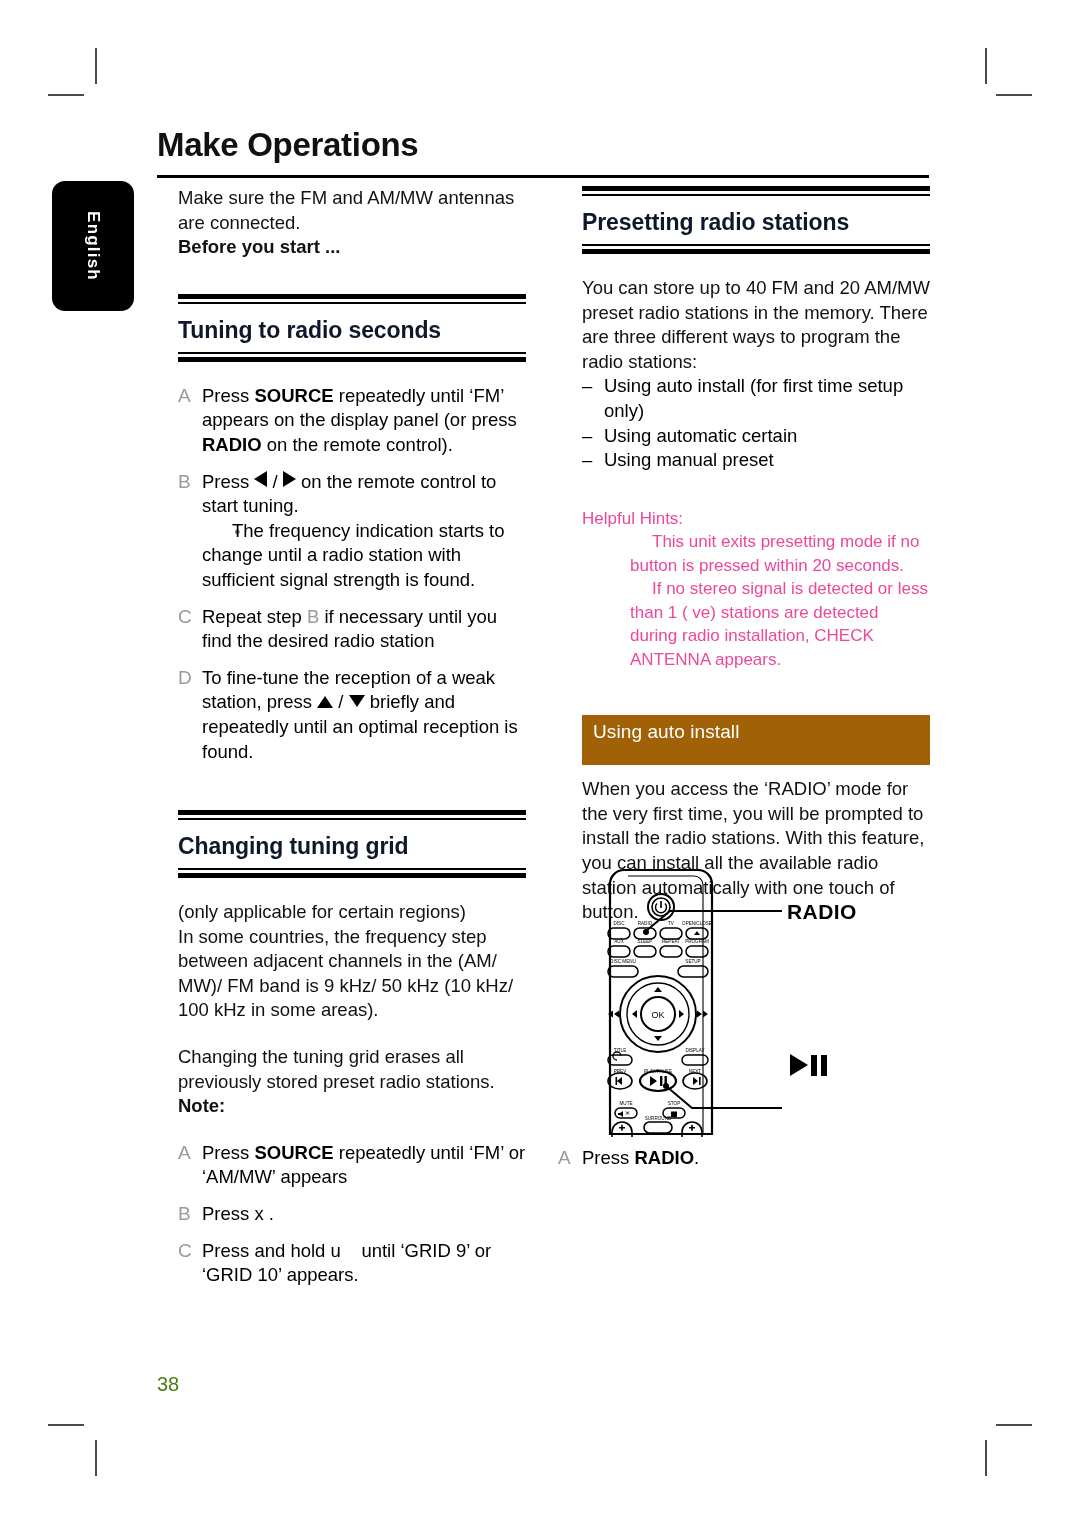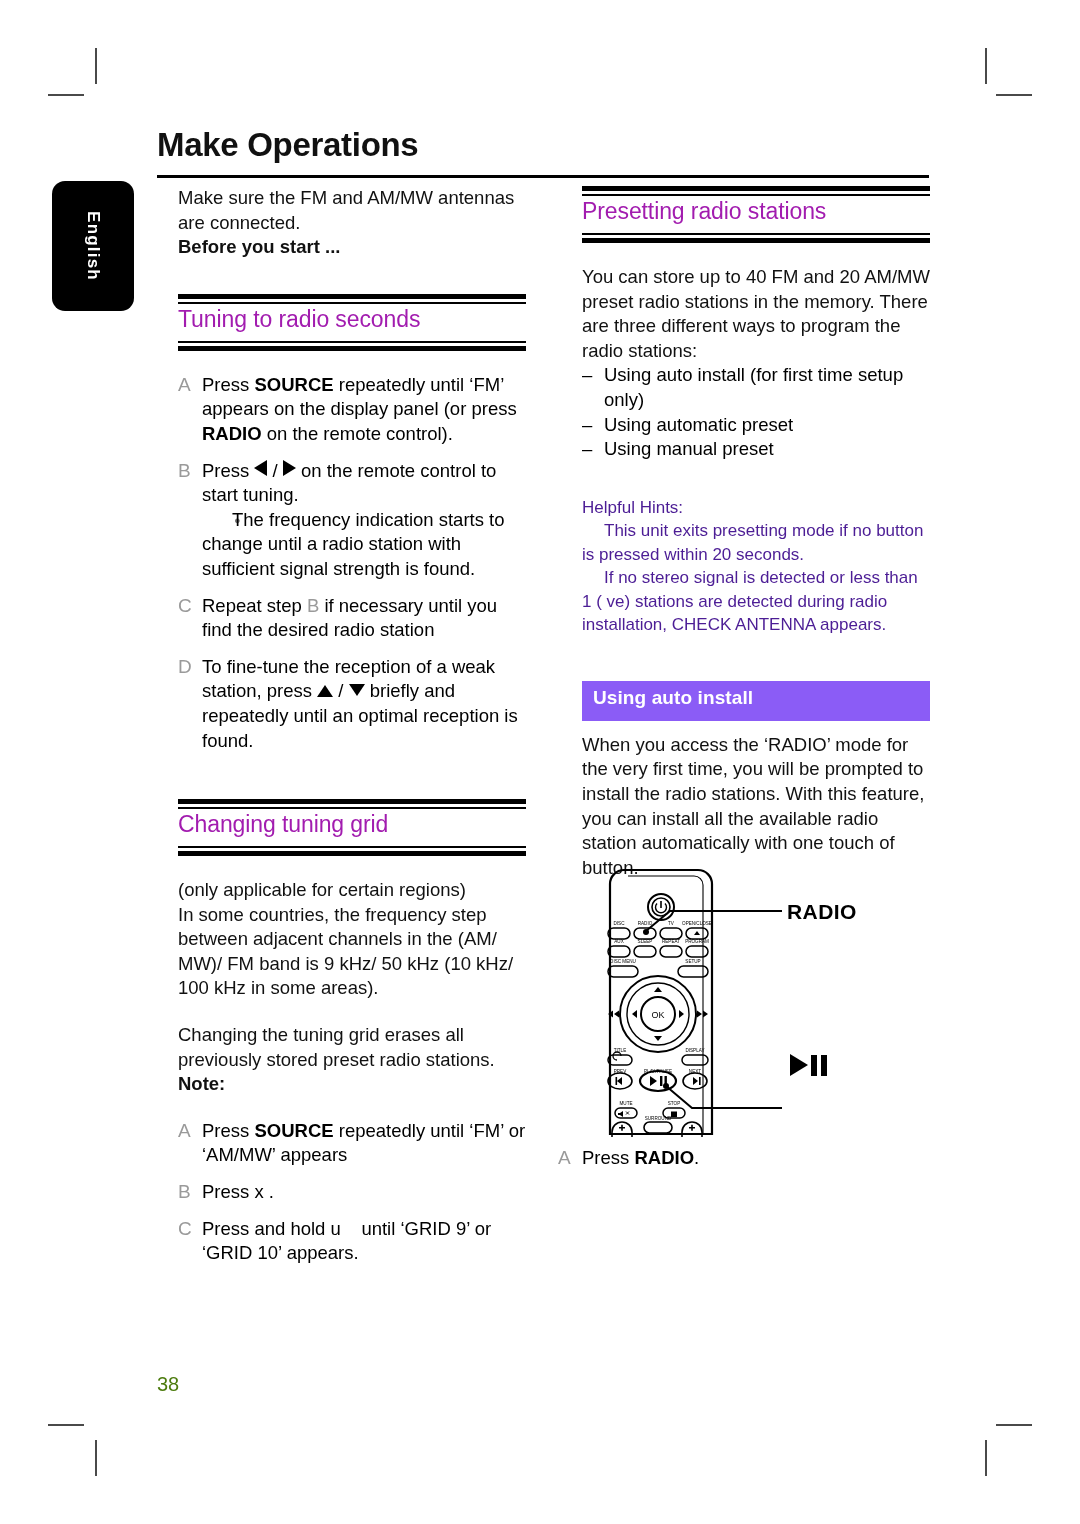--- a/index.html
+++ b/index.html
@@ -85,25 +85,25 @@
   .rule-top, .rule-bot {
     width: 100%;
     display: block;
   }
   .rule-thick { height: 5px; background: #000; }
   .rule-thin  { height: 2px; background: #000; }
   .rule-gap   { height: 3px; background: transparent; }
 
   .sec-head h2 {
     margin: 0;
-    padding: 2px 0 8px 0;
+    padding: 13px 0 8px 0;
     font-size: 23px;
-    font-weight: normal;
+    font-weight: bold;
     letter-spacing: -0.1px;
-    color: #a21caf;
+    color: #0f172a;
   }
 
   
   .body-text {
     font-size: 18.5px;
     line-height: 24.6px;
     color: #111;
   }
   .p { margin: 0 0 0 0; }
   .gap-s { height: 12px; }
@@ -155,31 +155,31 @@
     line-height: 24.6px;
   }
   .dash-item .dash { flex: 0 0 22px; }
   .dash-item .dtxt { flex: 1 1 auto; }
 
   
   .hints {
     font-family: "Liberation Sans", sans-serif;
     font-size: 17px;
     line-height: 23.5px;
-    color: #4c1d95;
-  }
-  .hints .hint-p { text-indent: 22px; }
+    color: #ec4899;
+  }
+  .hints .hint-p { text-indent: 22px; margin-left: 48px; }
 
   
   .graybar {
-    background: #8b5cf6;
+    background: #a16207;
     color: #ffffff;
     font-size: 19px;
-    font-weight: bold;
-    padding: 6px 0 12px 11px;
+    font-weight: normal;
+    padding: 6px 0 22px 11px;
     letter-spacing: 0.1px;
   }
 
   
   .tri {
     display: inline-block;
     width: 0; height: 0;
     vertical-align: 1px;
   }
   .tri-l { border-top: 8px solid transparent; border-bottom: 8px solid transparent; border-right: 13px solid #000; }
@@ -353,21 +353,21 @@
   <div class="gap-m"></div>
 
   <div class="body-text">You can store up to 40 FM and 20 AM/MW preset radio stations in the memory. There are three different ways to program the radio stations:</div>
 
   <div class="dash-item">
     <span class="dash">–</span>
     <span class="dtxt">Using auto install (for first time setup only)</span>
   </div>
   <div class="dash-item">
     <span class="dash">–</span>
-    <span class="dtxt">Using automatic preset</span>
+    <span class="dtxt">Using automatic certain</span>
   </div>
   <div class="dash-item">
     <span class="dash">–</span>
     <span class="dtxt">Using manual preset</span>
   </div>
 
   <div class="gap-l"></div>
 
   <div class="hints">
     <div>Helpful Hints:</div>

